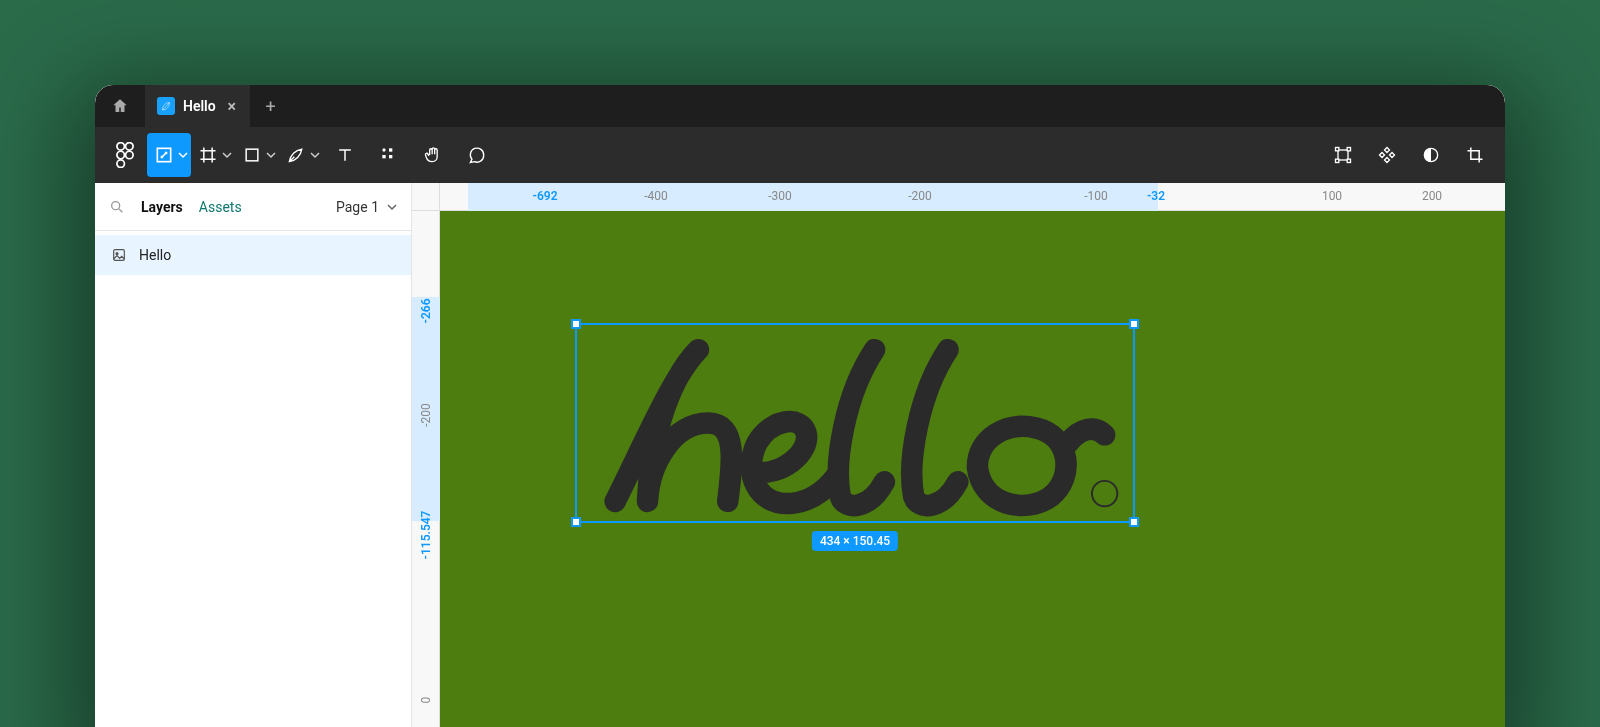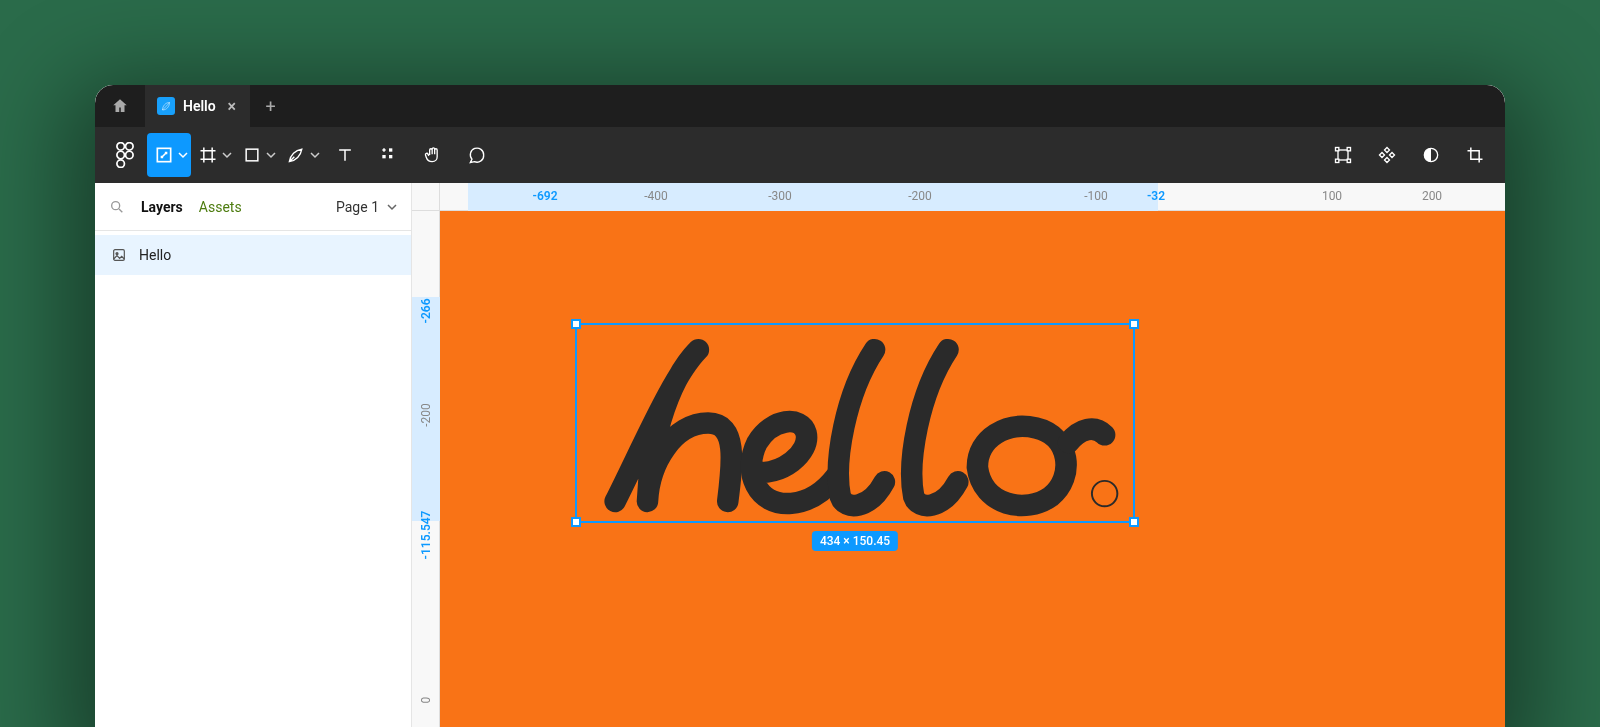--- a/index.html
+++ b/index.html
@@ -71,21 +71,21 @@
     display: flex; flex-direction: column;
   }
   .panel-tabs {
     height: 48px;
     display: flex; align-items: center;
     padding: 12px 14px;
     gap: 16px;
     border-bottom: 1px solid #e5e5e5;
   }
   .search-ico { color: #999; }
-  .ptab { font-size: 14px; color: #4d7c0f; cursor: pointer; }
+  .ptab { font-size: 14px; color: #0f766e; cursor: pointer; }
   .ptab.active { color: #111; font-weight: 700; }
   .panel-tabs .spacer { flex: 1; }
   .page-sel { font-size: 14px; color: #333; display: flex; align-items: center; gap: 8px; }
   .layer-list { padding: 4px 0; }
   .layer-row {
     height: 40px; display:flex; align-items:center; gap: 12px;
     padding: 0 16px; font-size: 14px; color:#222;
     background: #e8f4ff;
   }
   .layer-row .ico { color: #666; }
@@ -107,21 +107,21 @@
   }
   .ruler-v .tick {
     position:absolute; left: 50%;
     transform: translate(-50%, 50%) rotate(-90deg);
     transform-origin: center;
     white-space: nowrap;
   }
   .ruler-v .tick.blue { color: #0d99ff; font-weight: 600; }
   .ruler-v .hilite { position:absolute; left:0; width:28px; background:#d7ecff; }
   .ruler-corner { position:absolute; left:0; top:0; width:28px; height:28px; background:#f8f8f8; border-right:1px solid #ddd; border-bottom:1px solid #ddd;}
-  .canvas-inner { position:absolute; left:28px; top:28px; right:0; bottom:0; background: #f97316; }
+  .canvas-inner { position:absolute; left:28px; top:28px; right:0; bottom:0; background: #4d7c0f; }
   .selection {
     position: absolute;
     border: 2px solid #0d99ff;
   }
   .handle {
     position: absolute; width: 10px; height: 10px; background: #fff; border: 2px solid #0d99ff;
   }
   .handle.tl { left: -6px; top: -6px; }
   .handle.tr { right: -6px; top: -6px; }
   .handle.bl { left: -6px; bottom: -6px; }

